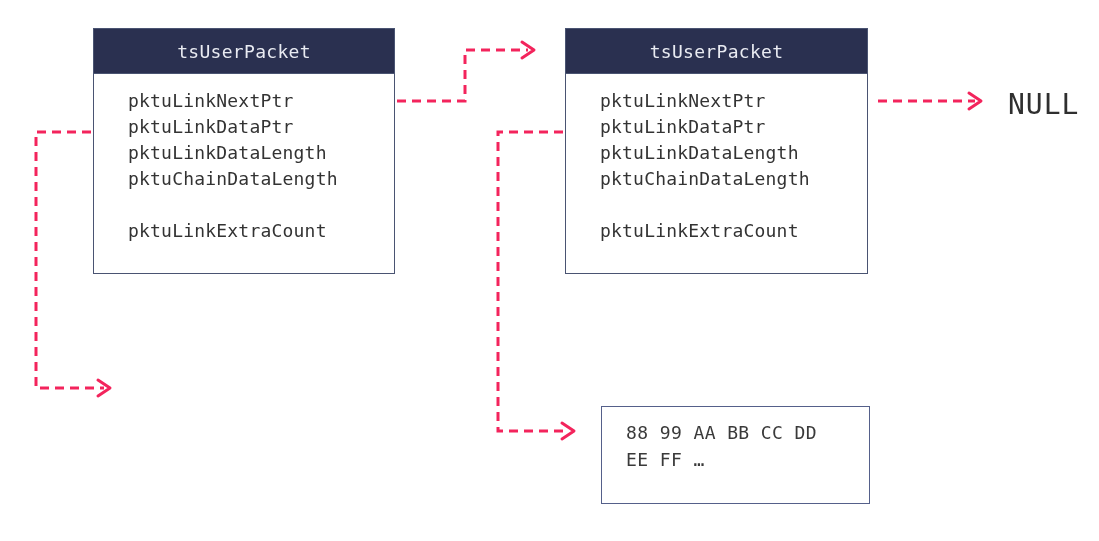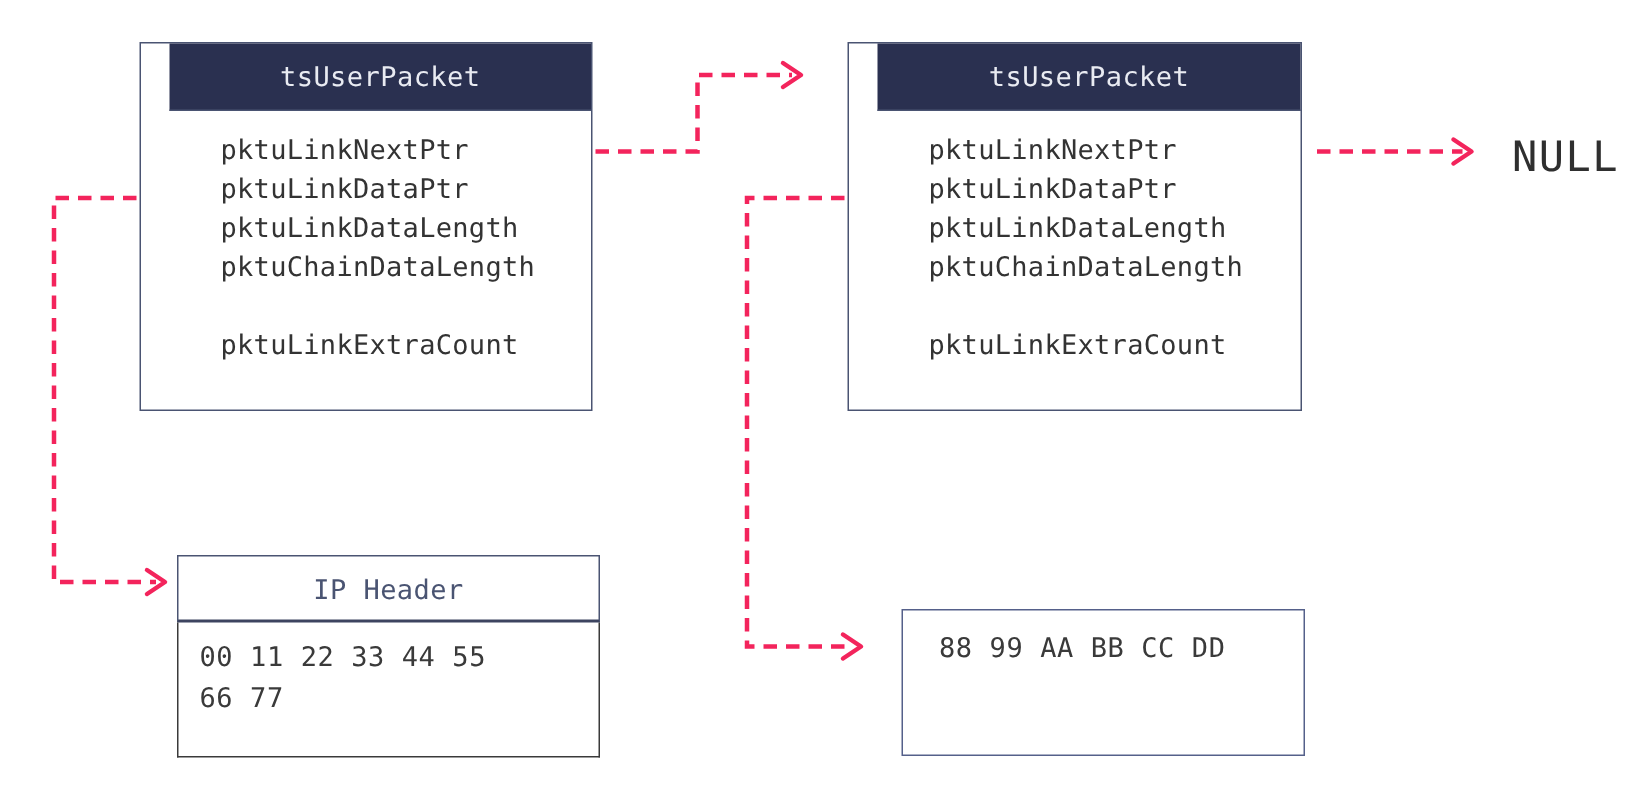--- a/index.html
+++ b/index.html
@@ -15,21 +15,20 @@
     font-family: "DejaVu Sans Mono", "Liberation Mono", monospace;
     overflow: hidden;
   }
 
   
   .struct-box {
     position: absolute;
     box-sizing: border-box;
     border: 1.5px solid #4a5472;
     background: #ffffff;
-    padding-left: 19px;
   }
   .struct-header {
     box-sizing: border-box;
     height: 45px;
     background: #2a3050;
     color: #e9ebf2;
     font-size: 18px;
     line-height: 45px;
     text-align: center;
     letter-spacing: 0.3px;
@@ -144,31 +143,25 @@
     <div class="struct-body">
       <div class="field-row">pktuLinkNextPtr</div>
       <div class="field-row">pktuLinkDataPtr</div>
       <div class="field-row">pktuLinkDataLength</div>
       <div class="field-row">pktuChainDataLength</div>
       <div class="field-row spacer"></div>
       <div class="field-row">pktuLinkExtraCount</div>
     </div>
   </div>
 
-  <div class="data-box" style="left:118px; top:370px; width:282px; height:135px;">
-    <div class="data-title">IP Header</div>
-    <div class="data-body" style="height:90px;">
-      <div class="hex-line">00 11 22 33 44 55</div>
-      <div class="hex-line">66 77</div>
-    </div>
-  </div>
 
   <div class="data-box plain" style="left:601px; top:406px; width:269px; height:98px;">
     <div class="data-body" style="height:98px;padding-left:24px;">
       <div class="hex-line">88 99 AA BB CC DD</div>
+      <div class="hex-line">EE FF …</div>
     </div>
   </div>
 
   <div class="null-label" style="left:1008px; top:88px;">NULL</div>
 
   <svg class="arrow-layer" viewBox="0 0 1099 541" xmlns="http://www.w3.org/2000/svg">
 
     <g>
       <path class="arrow-path" d="M 397 101 L 465 101 L 465 50 L 528 50"></path>
       <path class="arrow-head" d="M 522 42 L 534 50 L 522 58"></path>

